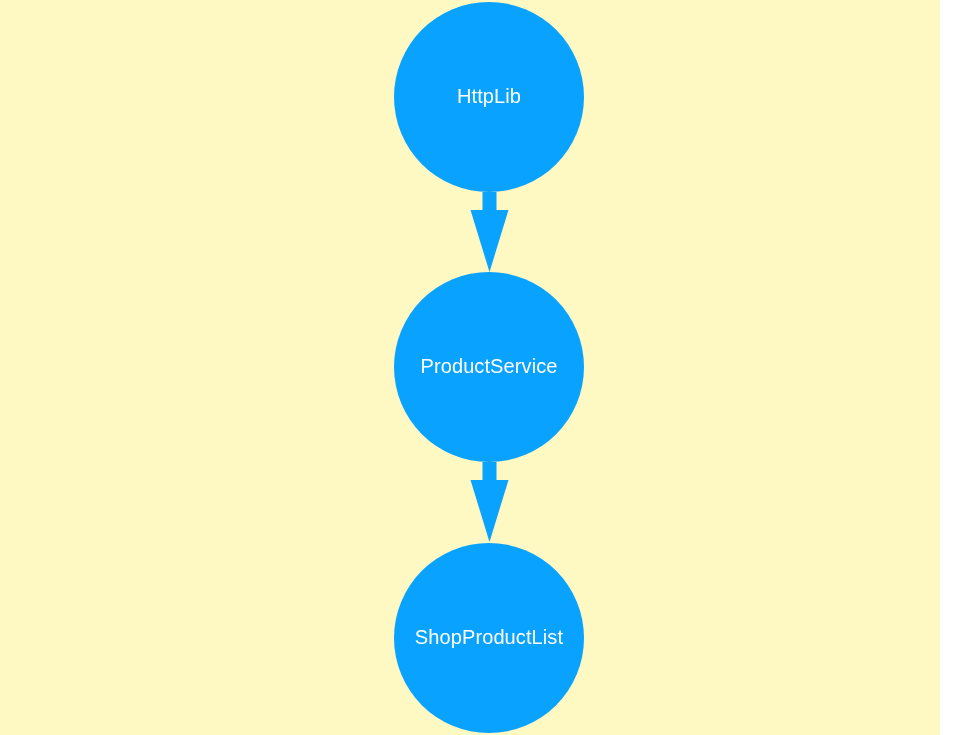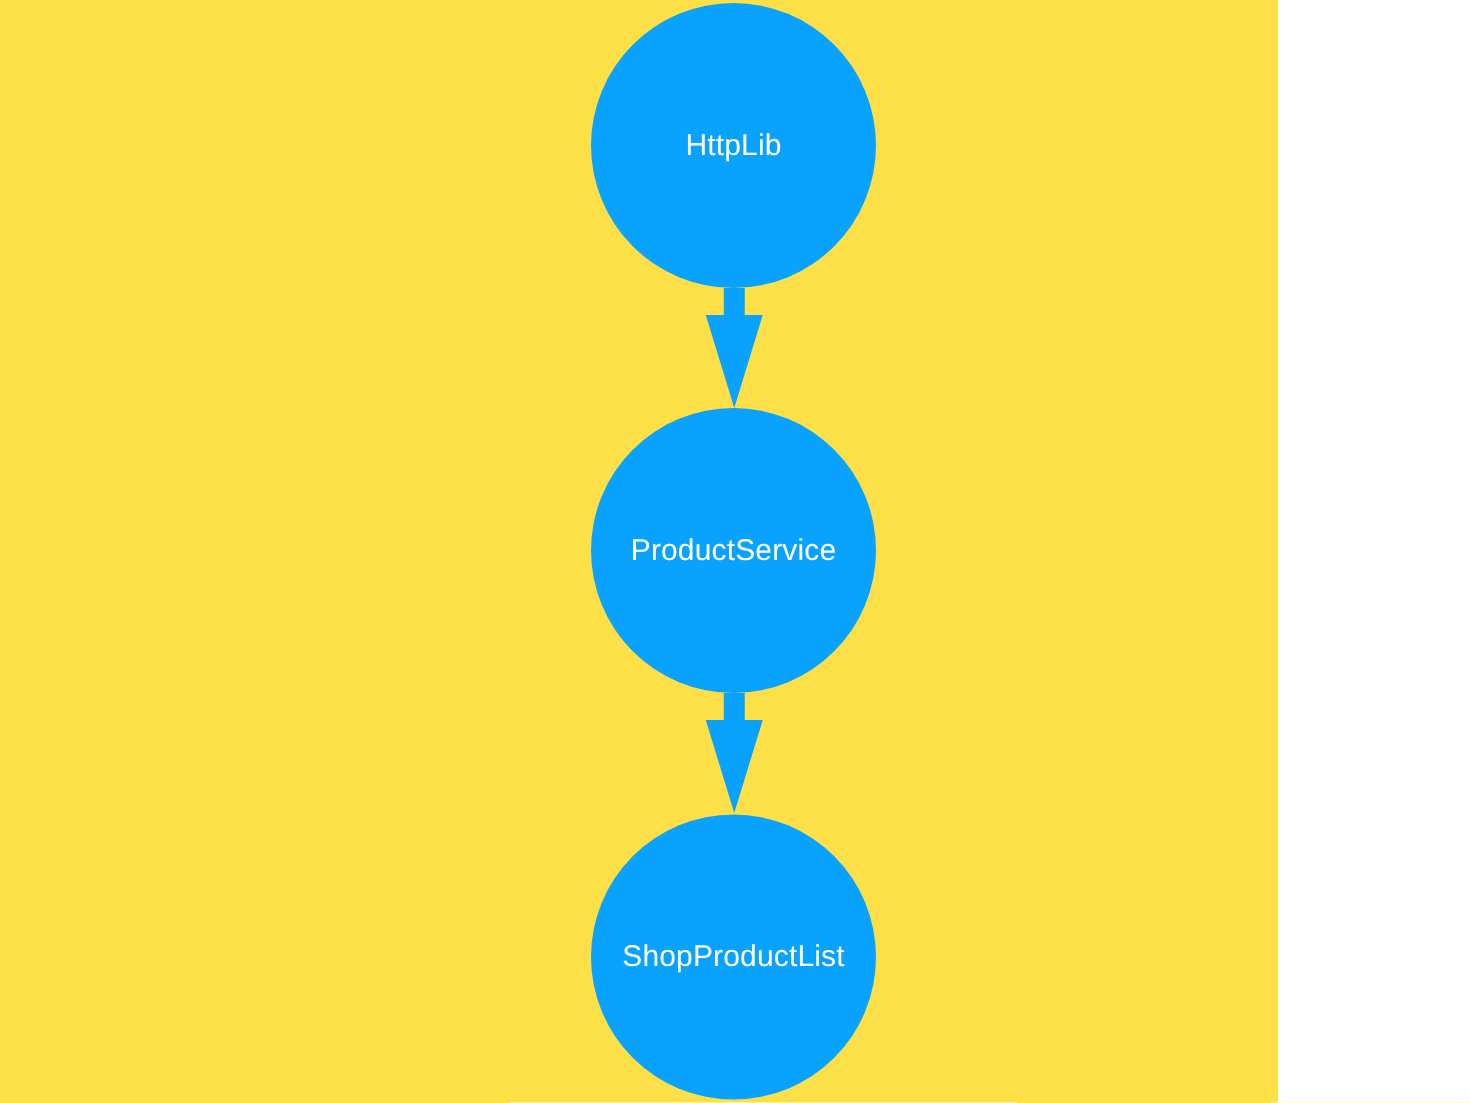--- a/index.html
+++ b/index.html
@@ -6,23 +6,23 @@
   html, body {
     margin: 0;
     padding: 0;
     background: #ffffff;
   }
   body {
     font-family: "Liberation Sans", sans-serif;
   }
   #canvas {
     position: relative;
-    width: 852px;
+    width: 940px;
     height: 735px;
-    background: #fde047;
+    background: #fef9c3;
     overflow: hidden;
   }
   .graph-svg {
     position: absolute;
     top: 0;
     left: 0;
     width: 980px;
     height: 735px;
     display: block;
   }

